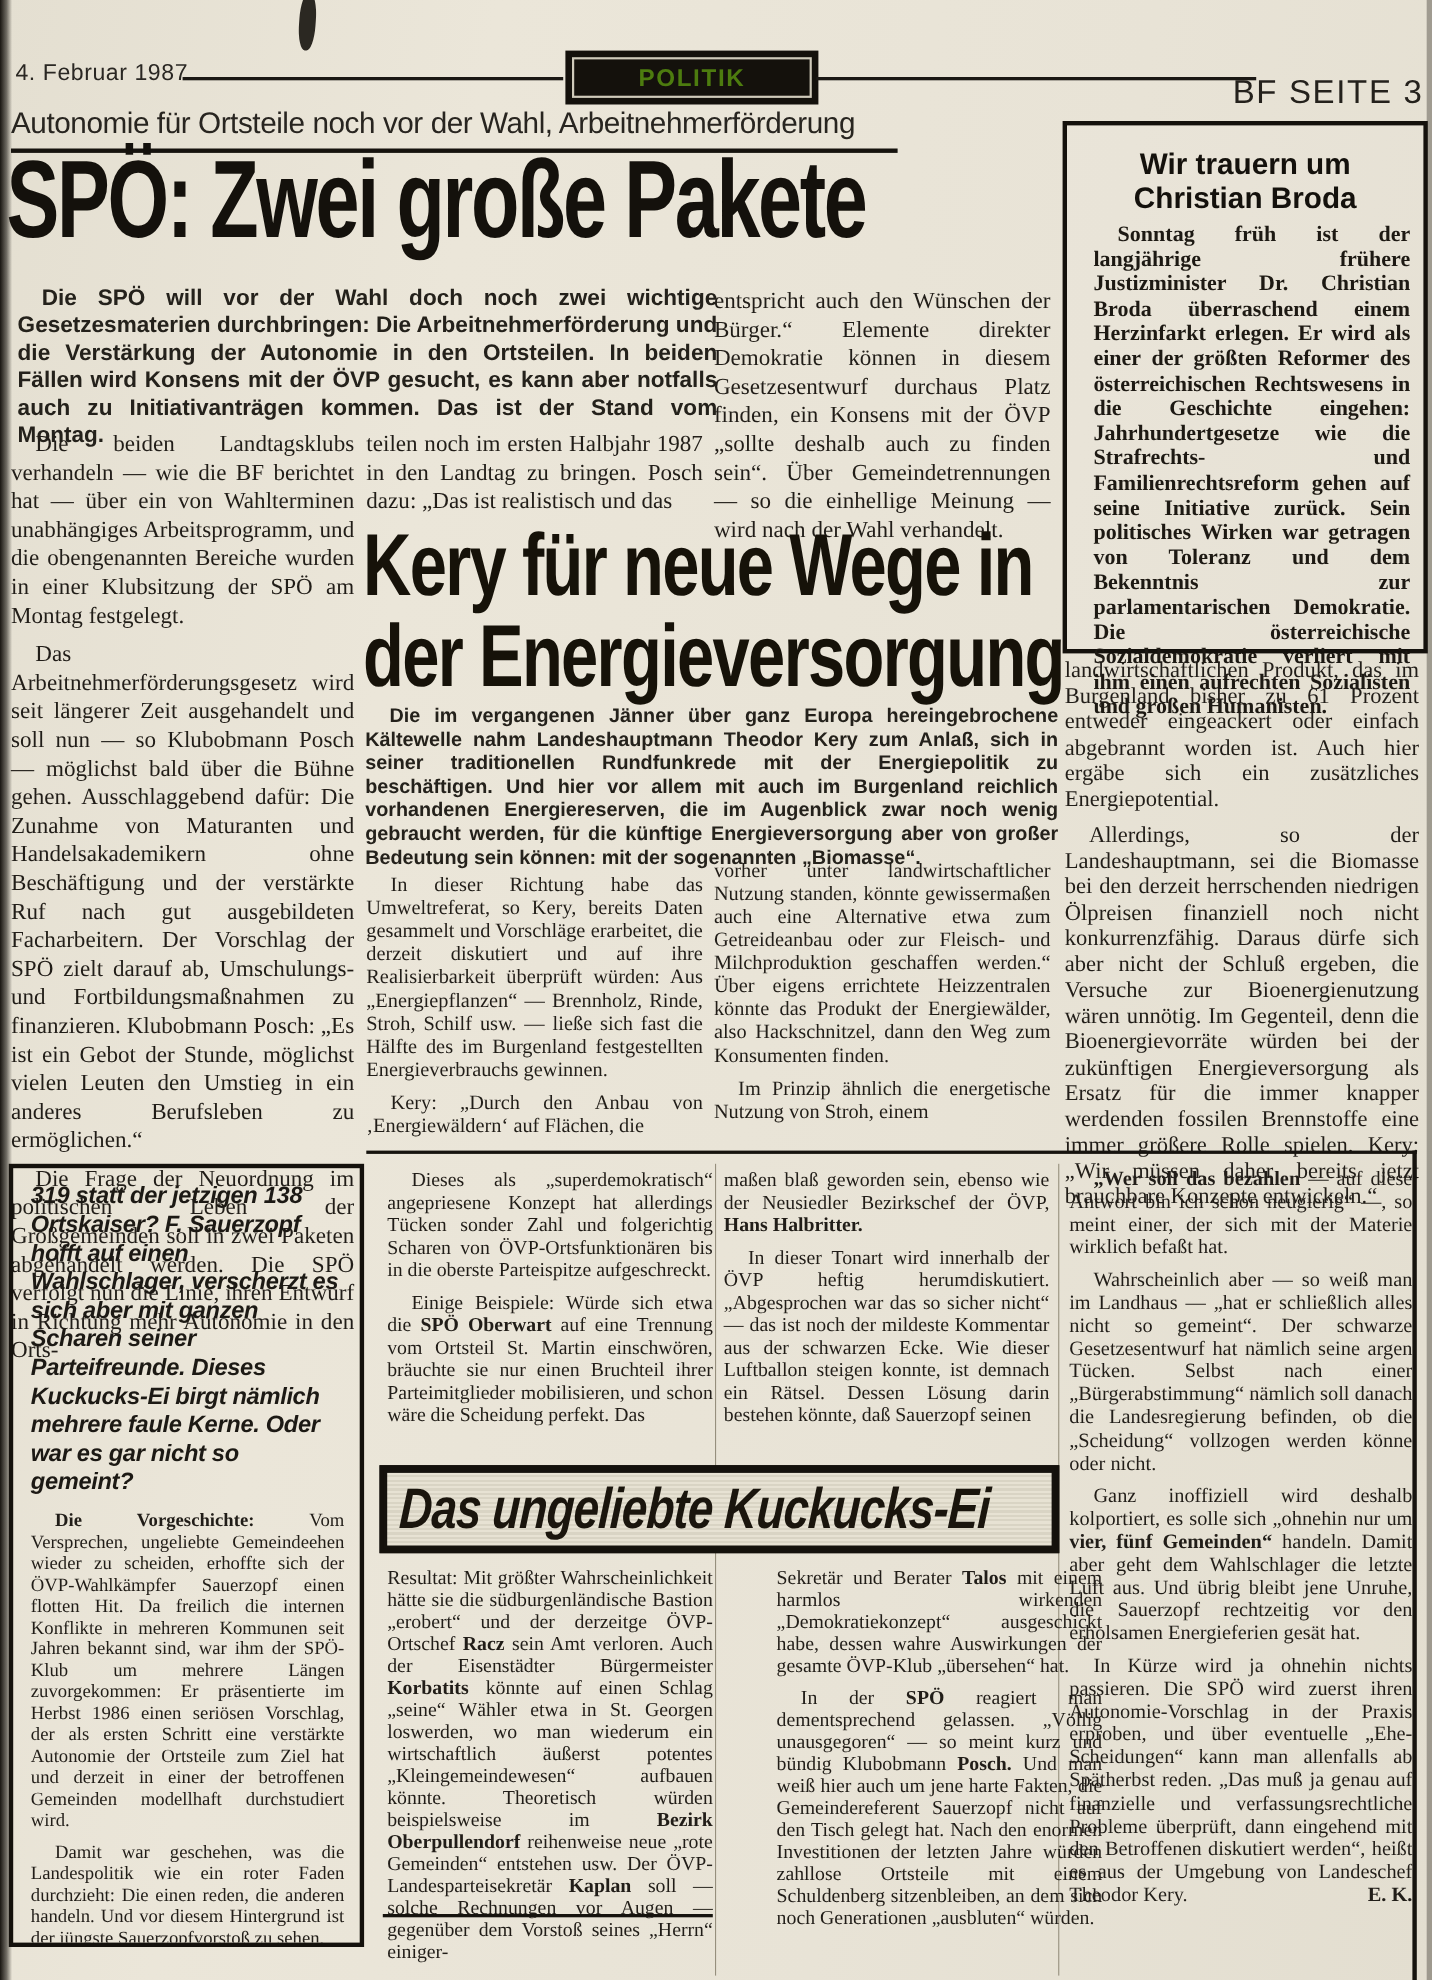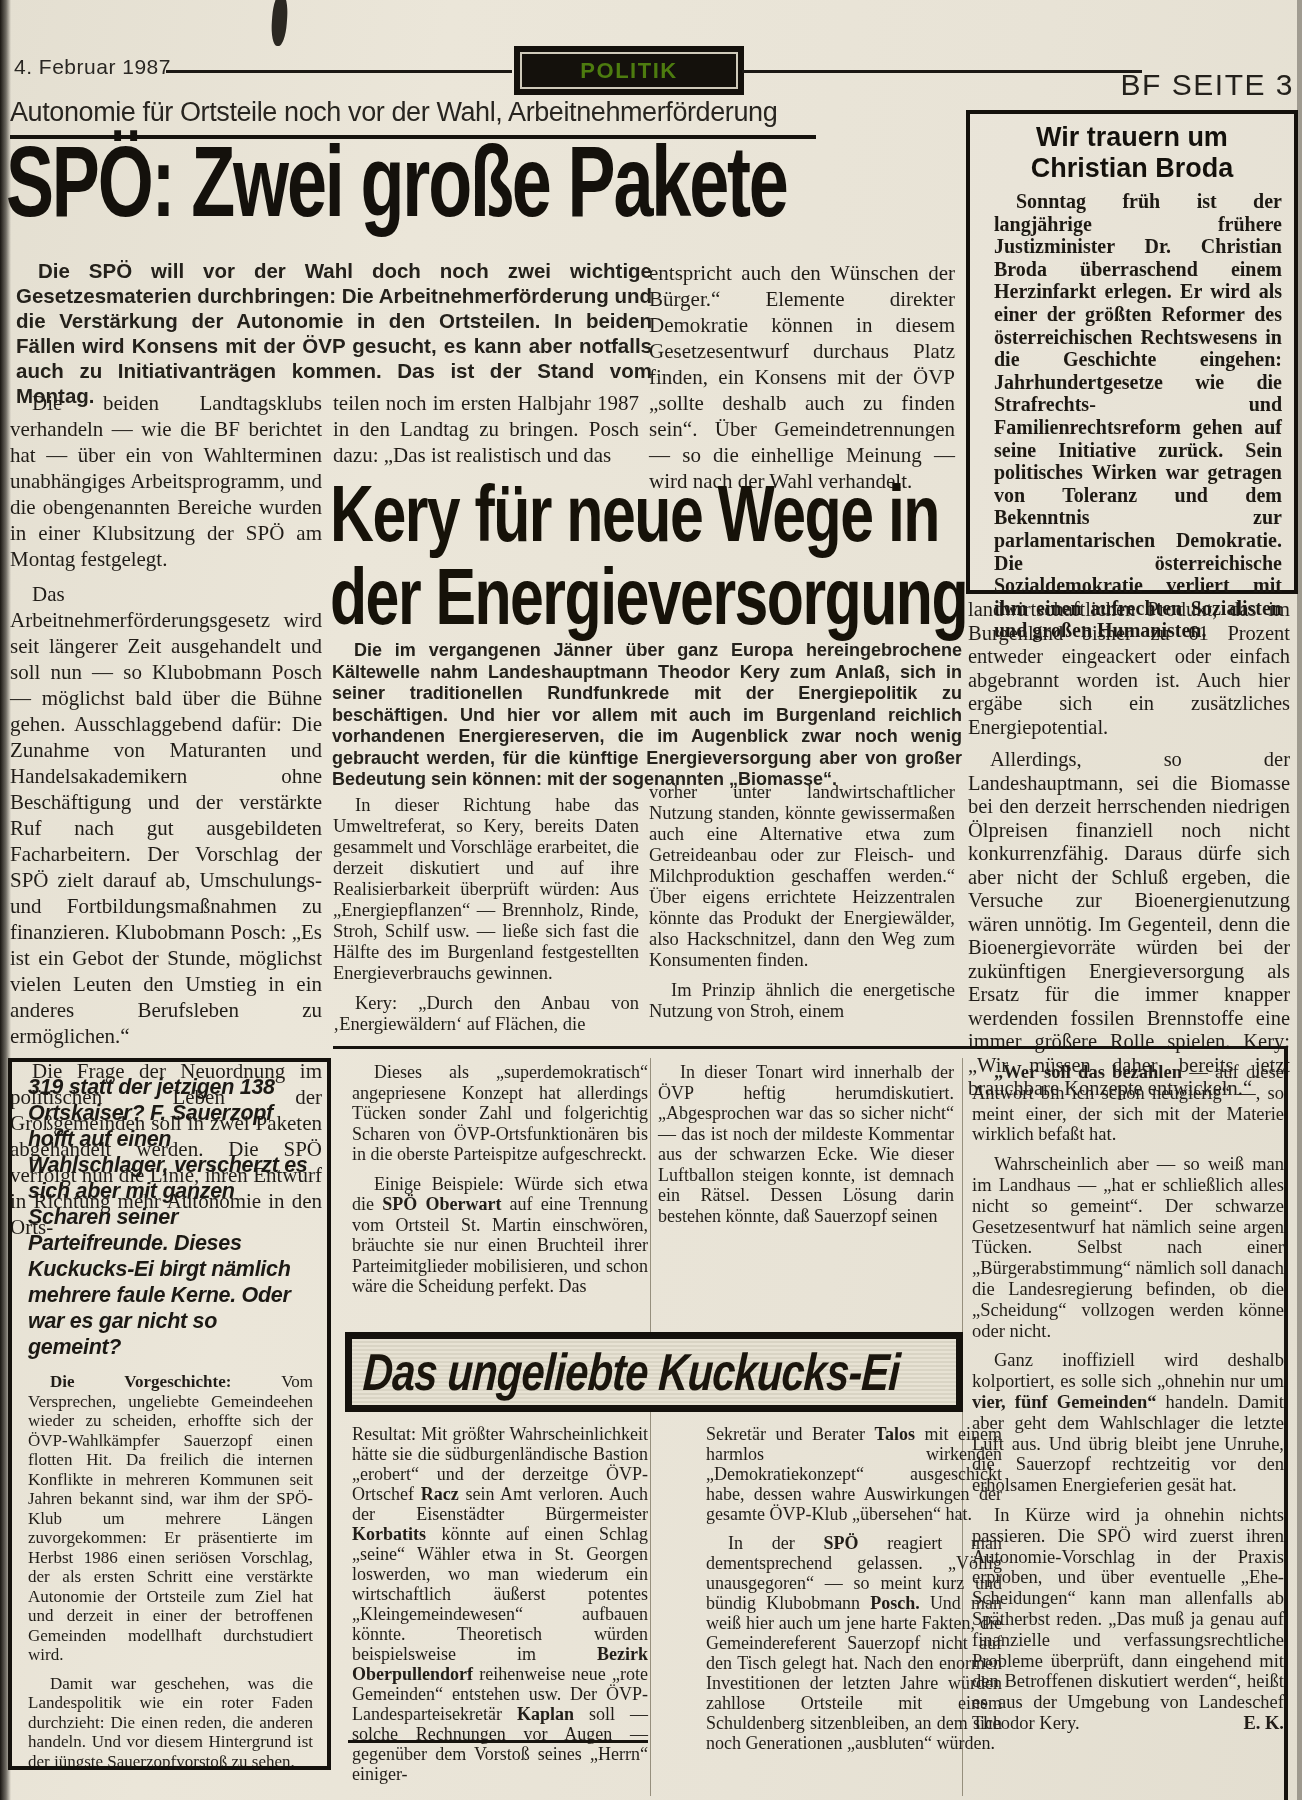--- a/index.html
+++ b/index.html
@@ -44,21 +44,21 @@
   #spo-headline { left:6px; top:128px; font-size:100px; font-weight:bold; color:#14110c;
     letter-spacing:-3px; line-height:1.06; transform:scaleX(.72); transform-origin:left top; }
   #spo-lead { left:16px; top:258px; width:636px; font-weight:bold; font-size:20.5px; line-height:25px; color:#24211b; }
   .bodycol { font-size:21px; line-height:26px; }
   #spo-col1 { left:10px;  top:390px; width:312px; }
   #spo-col2 { left:333px; top:390px; width:306px; }
   #spo-col3 { left:649px; top:260px; width:306px; }
 
   
   #broda-box { left:966px; top:110px; width:332px; height:484px; border:4px solid #14110c;
-    padding:8px 12px; box-sizing:border-box; background:rgba(255,255,255,.06); }
+    padding:20px 12px; box-sizing:border-box; background:rgba(255,255,255,.06); }
   .broda-title { text-align:center; font-weight:bold; font-size:27px; line-height:31px; color:#14110c; }
   #broda-body { margin-top:6px; font-weight:bold; font-size:20px; line-height:22.6px; color:#1d1913;margin-left:12px; }
 
   
   #kery-headline { left:330px; top:472px; font-size:80px; font-weight:bold; color:#161209;
     letter-spacing:-2px; line-height:83px; transform:scaleX(.76); transform-origin:left top; }
   #kery-lead { left:332px; top:640px; width:630px; font-weight:bold; font-size:18px; line-height:21.5px; color:#24211b; }
   .kerycol { font-size:18.5px; line-height:21px; }
   #kery-col1 { left:333px; top:795px; width:306px; }
   #kery-col2 { left:649px; top:782px; width:306px; }
@@ -169,20 +169,21 @@
       <p class="par ind">Damit war geschehen, was die Landespolitik wie ein roter Faden durchzieht: Die einen reden, die anderen handeln. Und vor diesem Hintergrund ist der jüngste Sauerzopfvorstoß zu sehen.</p>
       <p class="par ind"><span>Worum geht es darin? Der quirlige Mattersburger will nicht mehr und ganzen weniger, daß </span><b>die Hälfte von 25 Prozent</b><span> der Gemeindebürger über eine Lostrennung oder ein Zusammenbleiben befinden sollen.</span></p>
     </div>
   </div>
 
   <div class="abs serif just botcol" id="colB-upper">
     <p class="par ind">Dieses als „superdemokratisch“ angepriesene Konzept hat allerdings Tücken sonder Zahl und folgerichtig Scharen von ÖVP-Ortsfunktionären bis in die oberste Parteispitze aufgeschreckt.</p>
     <p class="par ind"><span>Einige Beispiele: Würde sich etwa die </span><b>SPÖ Oberwart</b><span> auf eine Trennung vom Ortsteil St. Martin einschwören, bräuchte sie nur einen Bruchteil ihrer Parteimitglieder mobilisieren, und schon wäre die Scheidung perfekt. Das</span></p>
   </div>
   <div class="abs serif just botcol" id="colC-upper">
+    <p class="par"><span>maßen blaß geworden sein, ebenso wie der Neusiedler Bezirkschef der ÖVP, </span><b>Hans Halbritter.</b></p>
     <p class="par ind">In dieser Tonart wird innerhalb der ÖVP heftig herumdiskutiert. „Abgesprochen war das so sicher nicht“ — das ist noch der mildeste Kommentar aus der schwarzen Ecke. Wie dieser Luftballon steigen konnte, ist demnach ein Rätsel. Dessen Lösung darin bestehen könnte, daß Sauerzopf seinen</p>
   </div>
 
   <div class="abs" id="kuckuck-box">
     <div id="kuckuck-inner">
       <div id="kuckuck-headline">Das ungeliebte Kuckucks-Ei</div>
     </div>
   </div>
 
   <div class="abs serif just" id="colB-lower">

